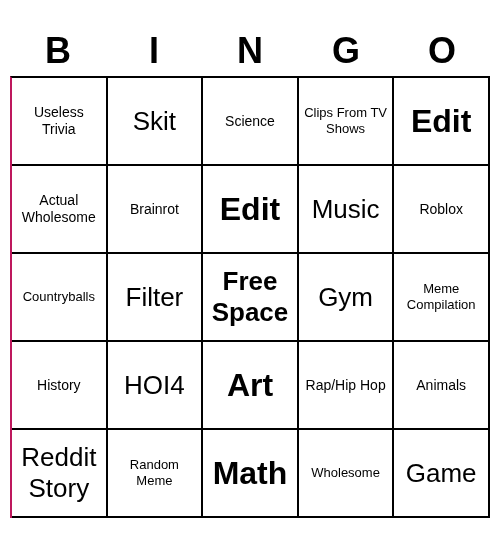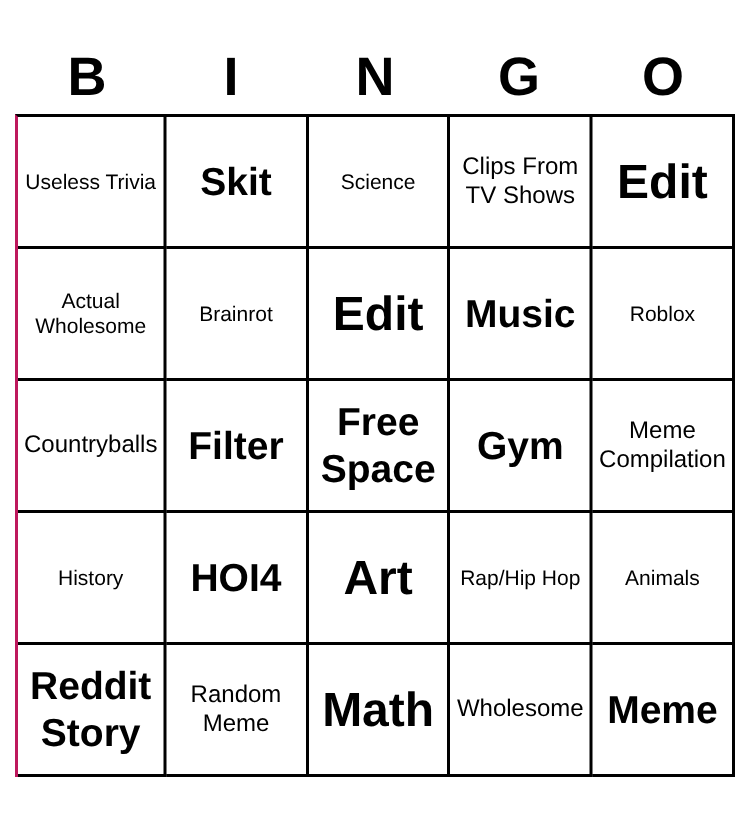--- a/index.html
+++ b/index.html
@@ -48,34 +48,34 @@
       justify-content: center;
       text-align: center;
       padding: 4px;
     }
     .cell-text {
       font-size: 14px;
       line-height: 1.2;
     }
     .cell-large {
       font-size: 26px;
-      font-weight: bold;
+      font-weight: normal;
       text-align: center;
     }
     .cell-xlarge {
       font-size: 32px;
       font-weight: bold;
     }
     .cell-free {
       font-size: 26px;
       font-weight: bold;
       color: #000000;
     }
     .cell-small {
-      font-size: 16px;
+      font-size: 13px;
       line-height: 1.2;
     }
   </style>
 </head>
 <body>
 
 <div class="bingo-container">
   <div class="bingo-header">
   <div class="header-cell">B</div>
       <div class="header-cell">I</div>
@@ -150,16 +150,16 @@
       <div class="cell">
         <span class="cell-small">Random Meme</span>
       </div>
       <div class="cell">
         <span class="cell-xlarge">Math</span>
       </div>
       <div class="cell">
         <span class="cell-small">Wholesome</span>
       </div>
       <div class="cell">
-        <span class="cell-large">Meme</span>
+        <span class="cell-large">Game</span>
       </div>
     </div>
 </div>
 
 </body></html>

